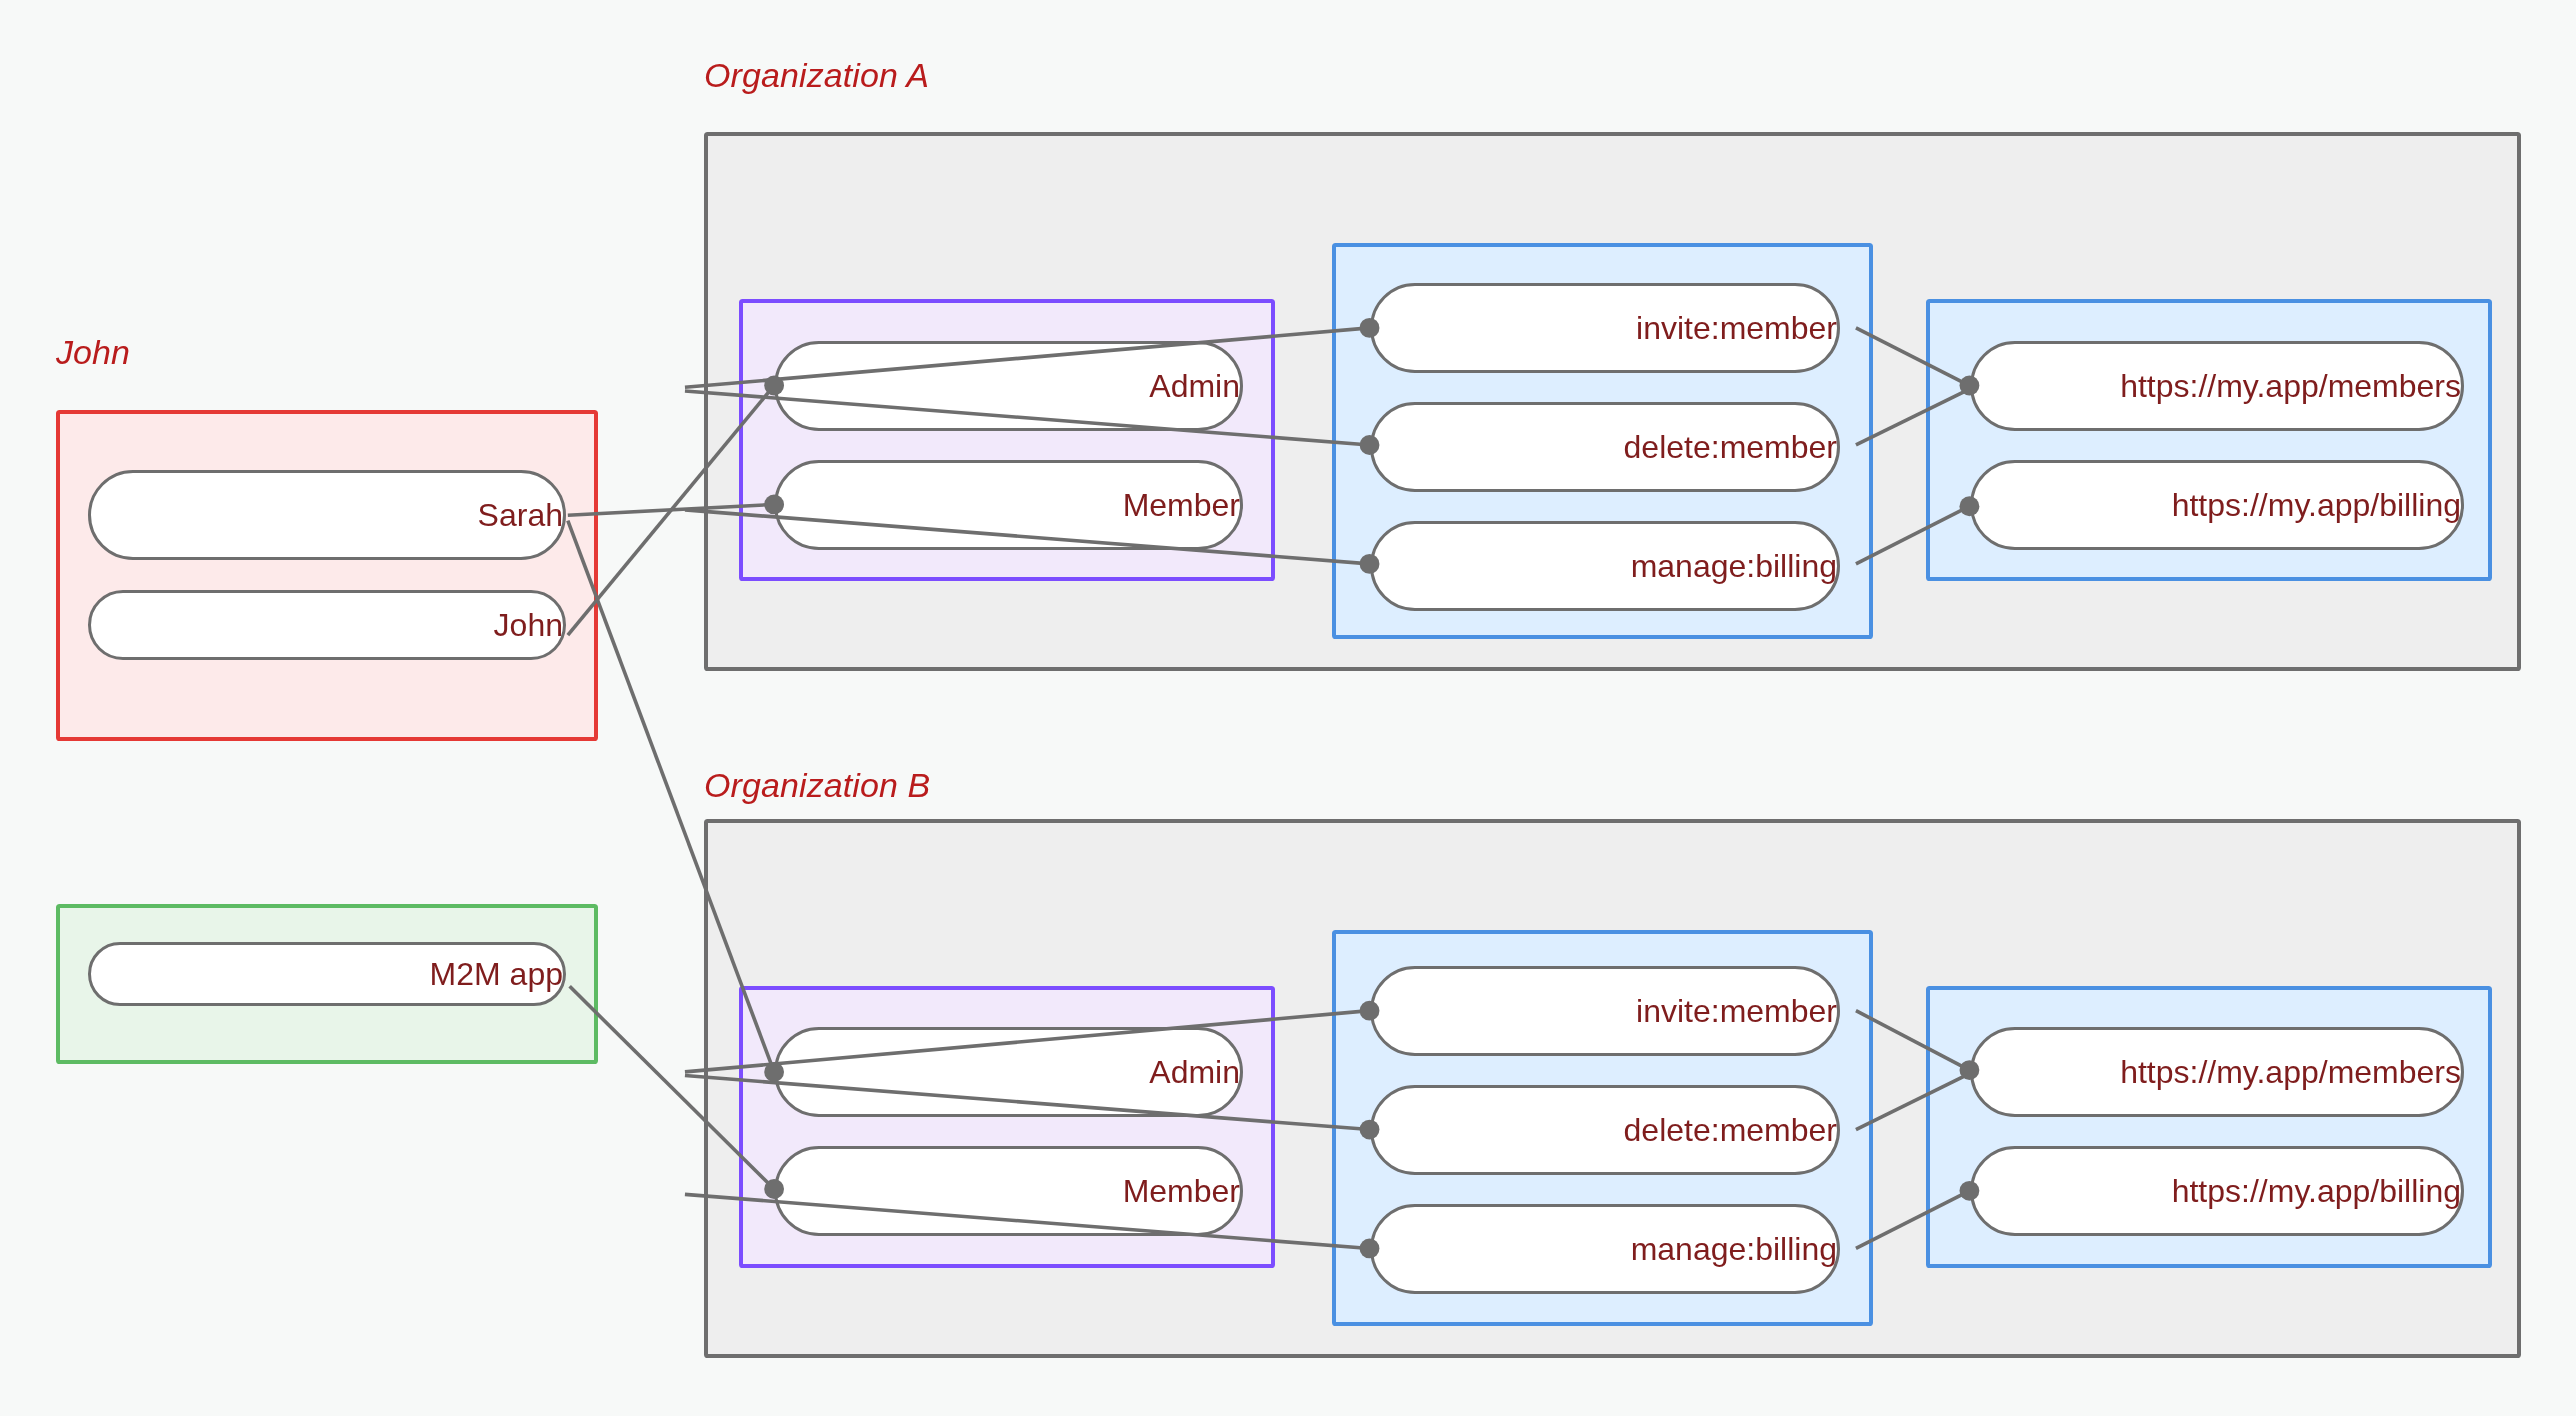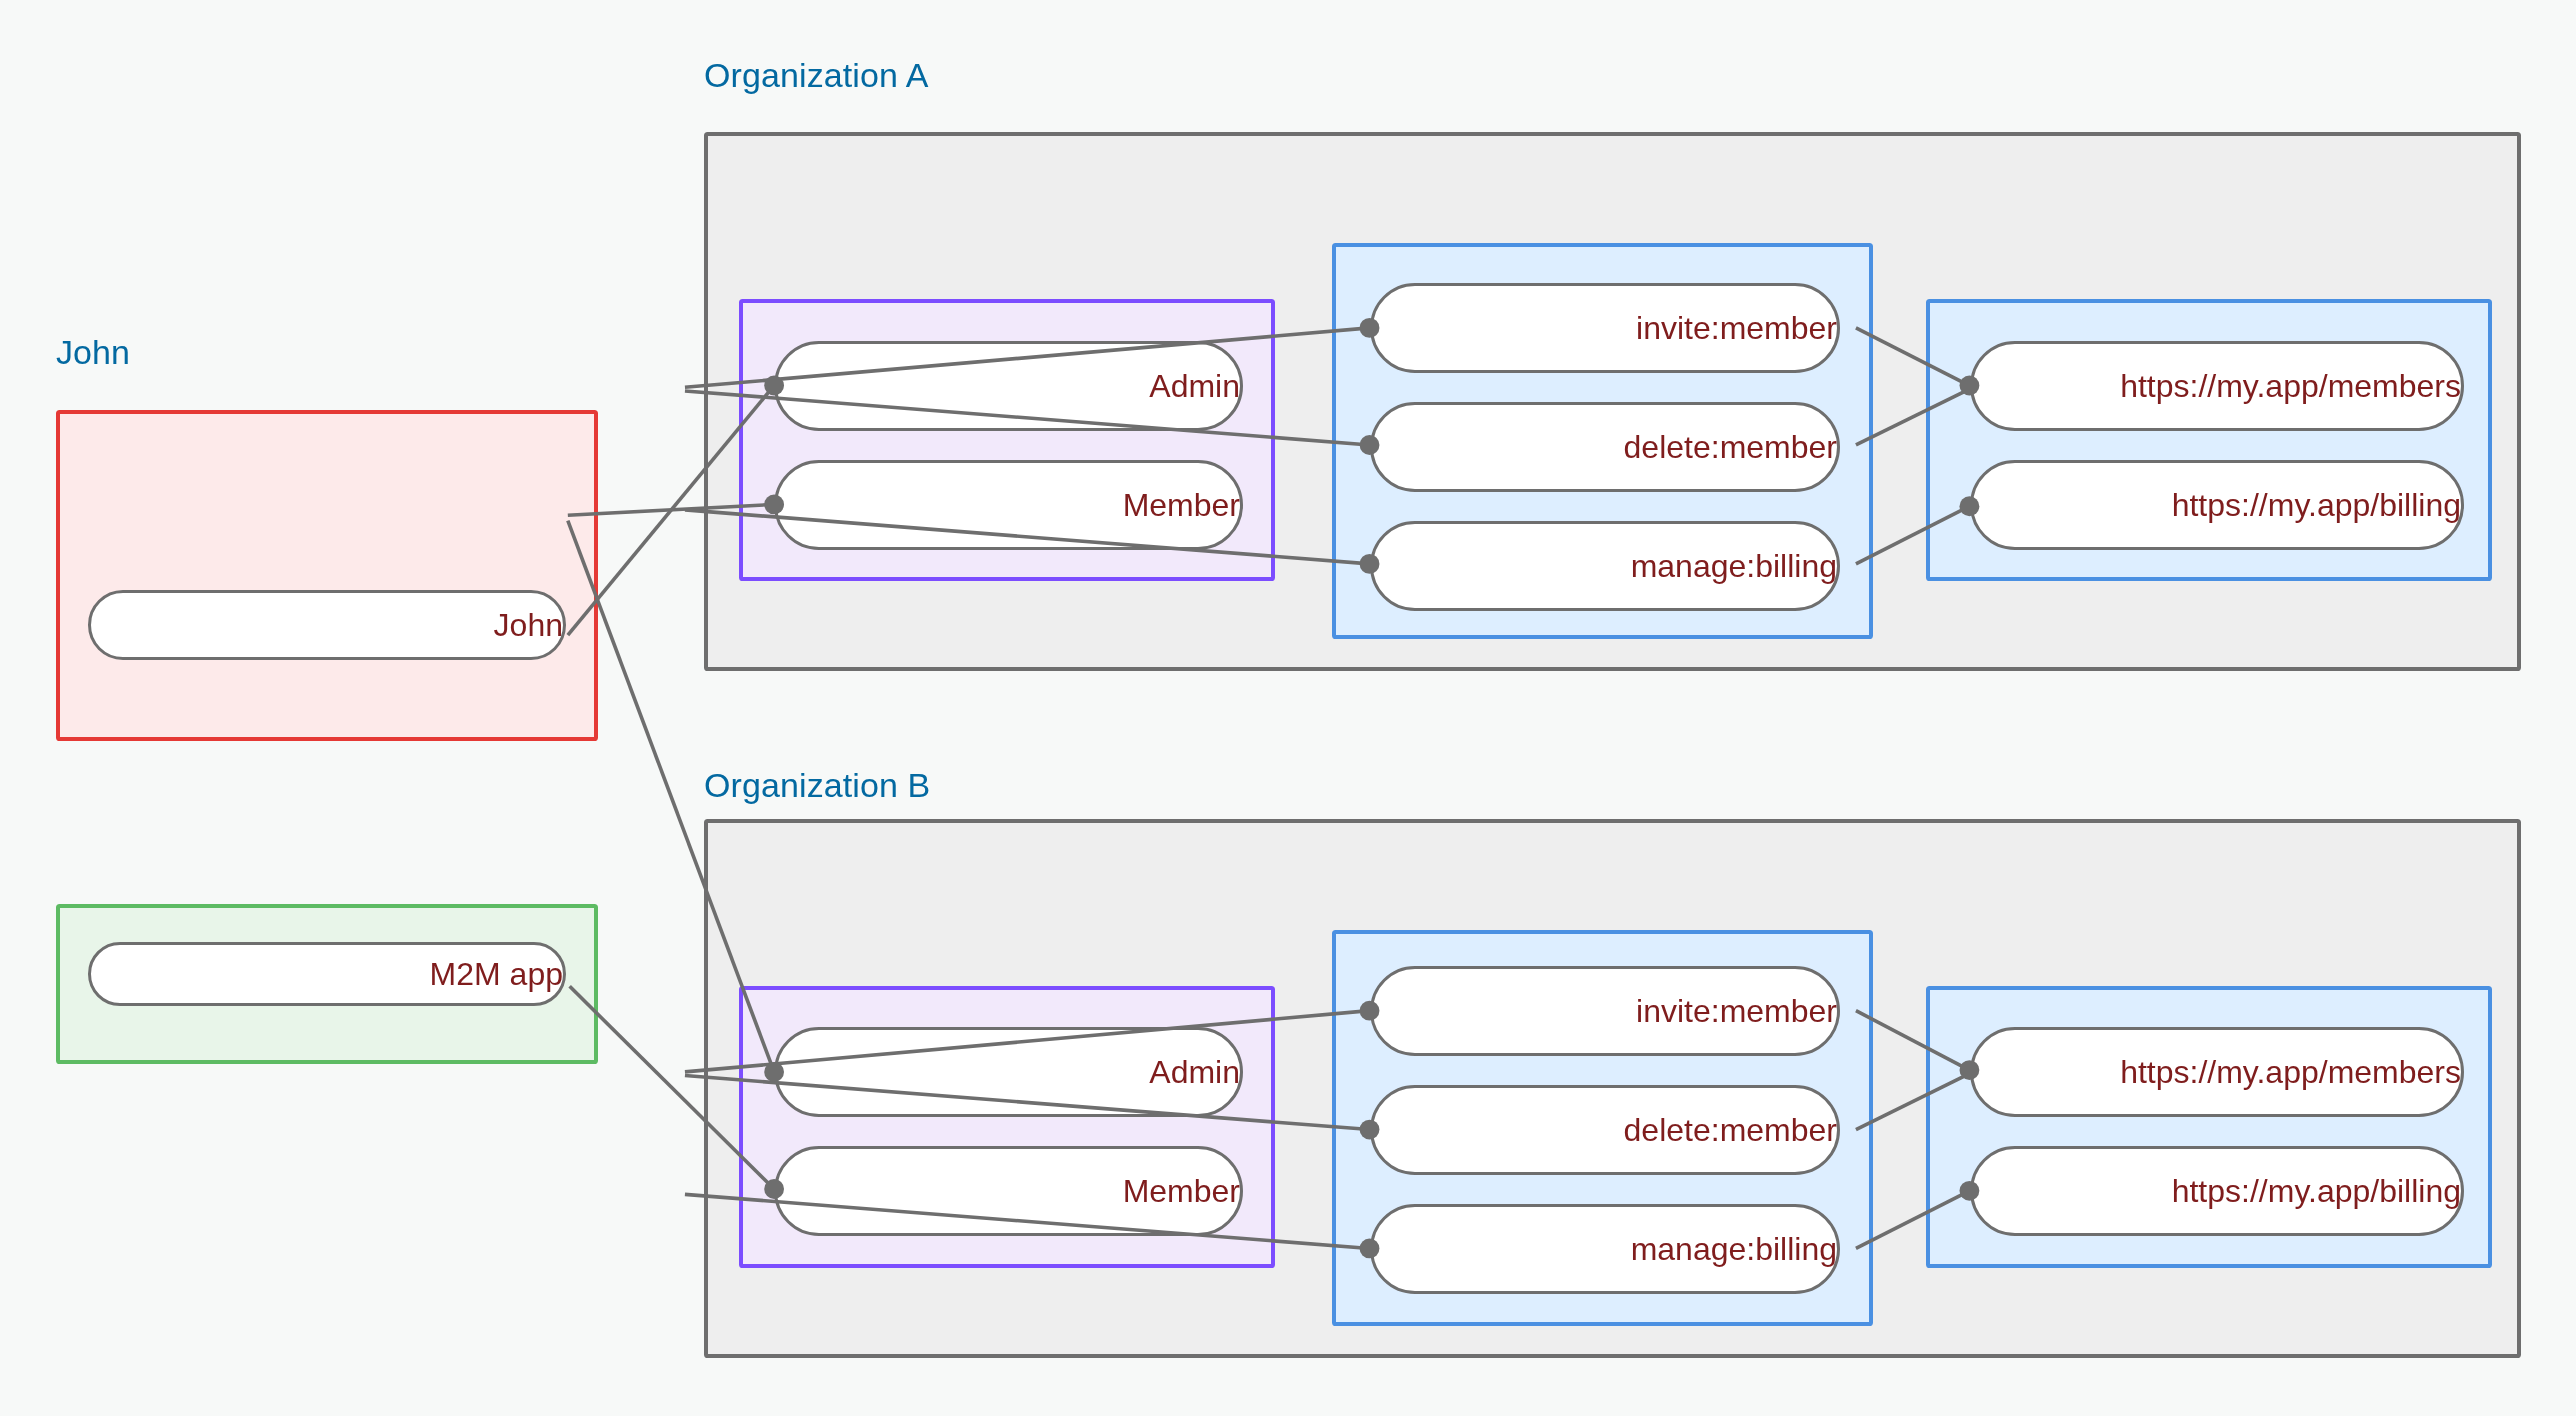--- a/index.html
+++ b/index.html
@@ -25,23 +25,24 @@
     left: 0; top: 0;
     width: 2576px;
     height: 1416px;
     pointer-events: none;
     z-index: 5;
   }
   
   .caption {
     position: absolute;
     font-size: 34px;
-    color: #0369a1;
+    color: #b91c1c;
     white-space: nowrap;
     letter-spacing: 0.1px;
+    font-style: italic;
   }
   
   .org-box {
     position: absolute;
     background: #eeeeee;
     border: 4.5px solid #6e6e6e;
     border-radius: 3.6px;
     box-sizing: border-box;
     z-index: 1;
   }
@@ -140,20 +141,23 @@
       <circle cx="1520" cy="1386" r="11"></circle>
       <circle cx="2186" cy="1188" r="11"></circle>
       <circle cx="2186" cy="1322" r="11"></circle>
     </g>
   </svg>
 
   <div class="caption" style="left:56px; top:333px;">John</div>
 
   <div class="group-box group-users" style="left:56px; top:410px; width:542px; height:331px;">
   </div>
+  <div class="pill" style="left:88px; top:470px; width:478px; height:90px;">
+    <span class="pill-label">Sarah</span>
+  </div>
   <div class="pill" style="left:88px; top:590px; width:478px; height:70px;">
     <span class="pill-label">John</span>
   </div>
 
 
   <div class="group-box group-m2m" style="left:56px; top:904px; width:542px; height:160px;">
   </div>
   <div class="pill" style="left:88px; top:942px; width:478px; height:64px;">
     <span class="pill-label">M2M app</span>
   </div>

